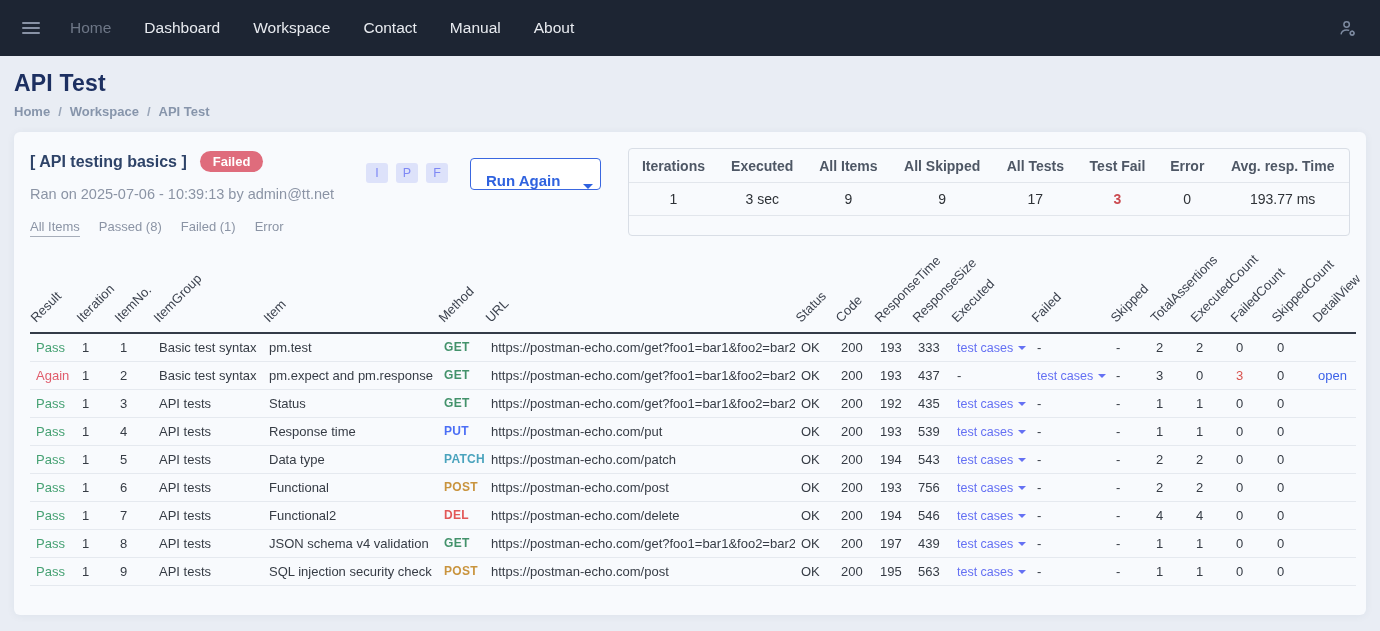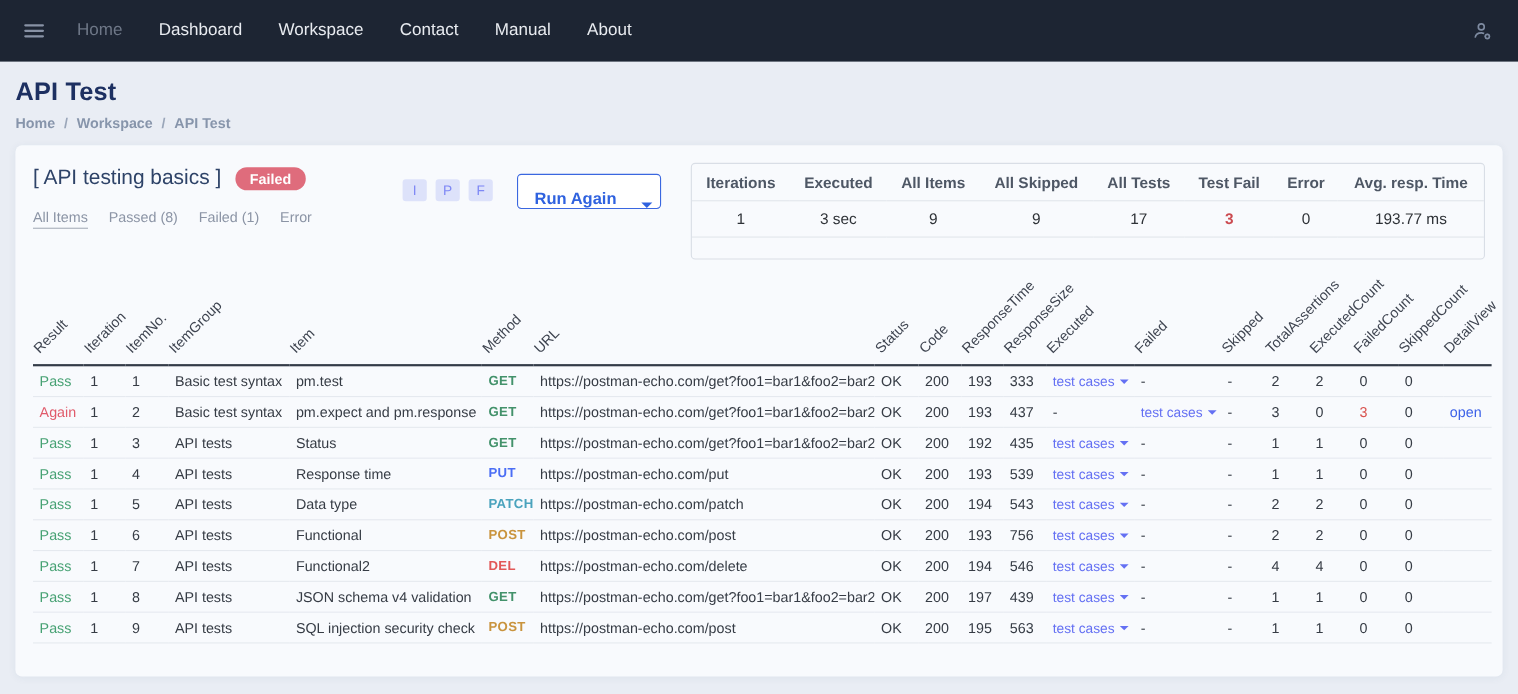--- a/index.html
+++ b/index.html
@@ -23,21 +23,21 @@
   .breadcrumb .crumb { color:#8795ab; }
   .breadcrumb .sep { color:#9aa6b9; }
 
   
   .card { margin:13px 14px 0 14px; background:#f8fafd; border-radius:6px;
           box-shadow:0 1px 8px rgba(40,60,100,0.06); padding:16px; height:483px; }
 
   .card-top { display:flex; align-items:flex-start; }
   .run-meta { width:336px; flex-shrink:0; }
   .run-title-row { display:flex; align-items:center; gap:13px; margin-top:3px; }
-  .run-title { color:#2e4368; font-size:19px; font-weight:normal; }
+  .run-title { color:#2e4368; font-size:16px; font-weight:bold; }
   .badge-failed { background:#df6c7c; color:#ffffff; font-size:13px; font-weight:bold;
                   padding:3px 13px; border-radius:12px; }
   .ran-info { margin-top:14px; color:#8b94a5; font-size:14.5px; }
   .run-tabs { margin-top:17px; display:flex; gap:19px; font-size:13px; color:#8b94a5; }
   .run-tab { cursor:pointer; padding-bottom:2px; }
   .run-tab.active { border-bottom:1px solid #a7aeba; }
 
   .ipf-group { display:flex; gap:8px; margin-top:15px; }
   .ipf-btn { width:22px; height:20px; background:#dde2fa; color:#7e88f5; font-size:12.5px;
              border:none; border-radius:3px; cursor:pointer; display:flex; align-items:center; justify-content:center; }
@@ -119,20 +119,21 @@
   </div>
 </div>
 
 <div class="card">
   <div class="card-top">
     <div class="run-meta">
       <div class="run-title-row">
         <span class="run-title">[ API testing basics ]</span>
         <span class="badge-failed">Failed</span>
       </div>
+      <div class="ran-info">Ran on 2025-07-06 - 10:39:13 by admin@tt.net</div>
       <div class="run-tabs">
         <span class="run-tab active">All Items</span>
         <span class="run-tab">Passed (8)</span>
         <span class="run-tab">Failed (1)</span>
         <span class="run-tab">Error</span>
       </div>
     </div>
 
     <div class="ipf-group">
       <button class="ipf-btn">I</button>

